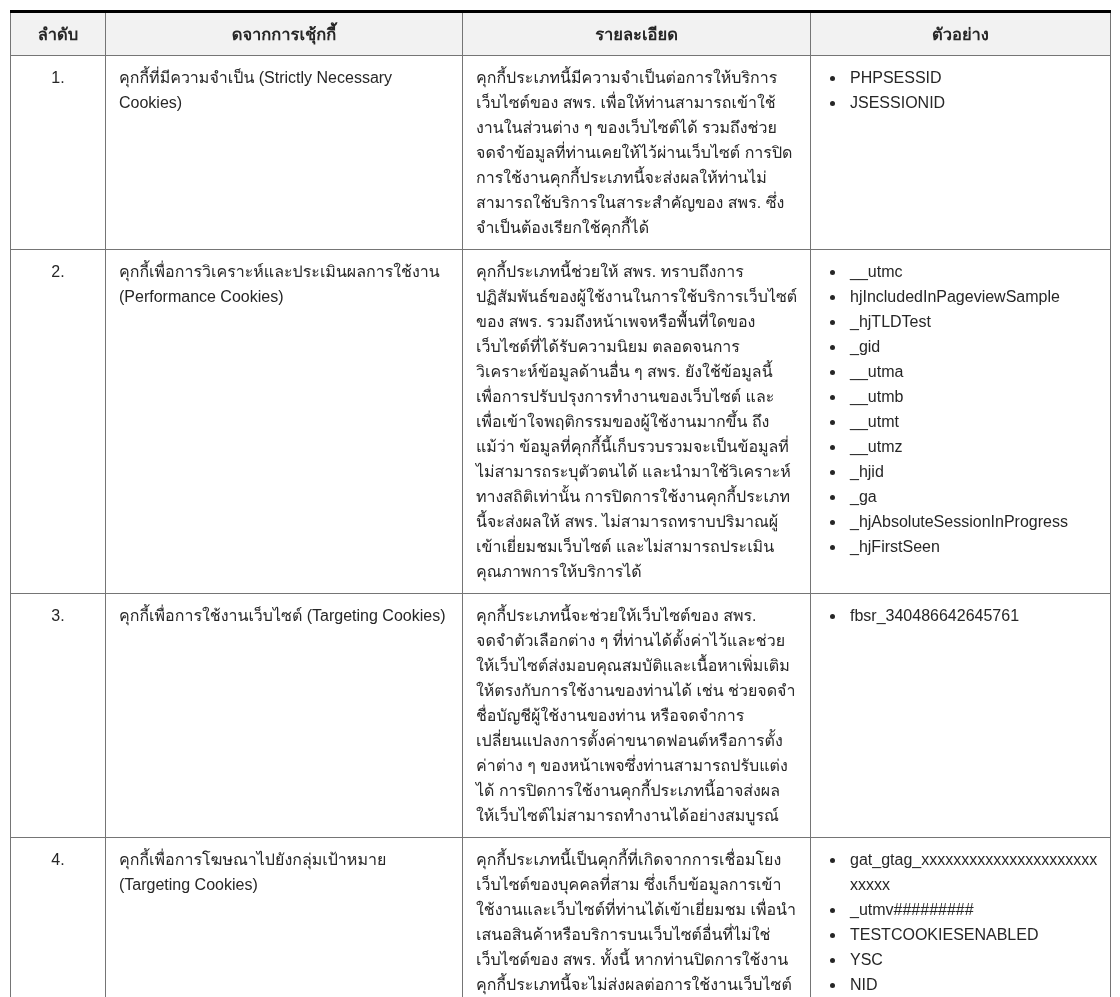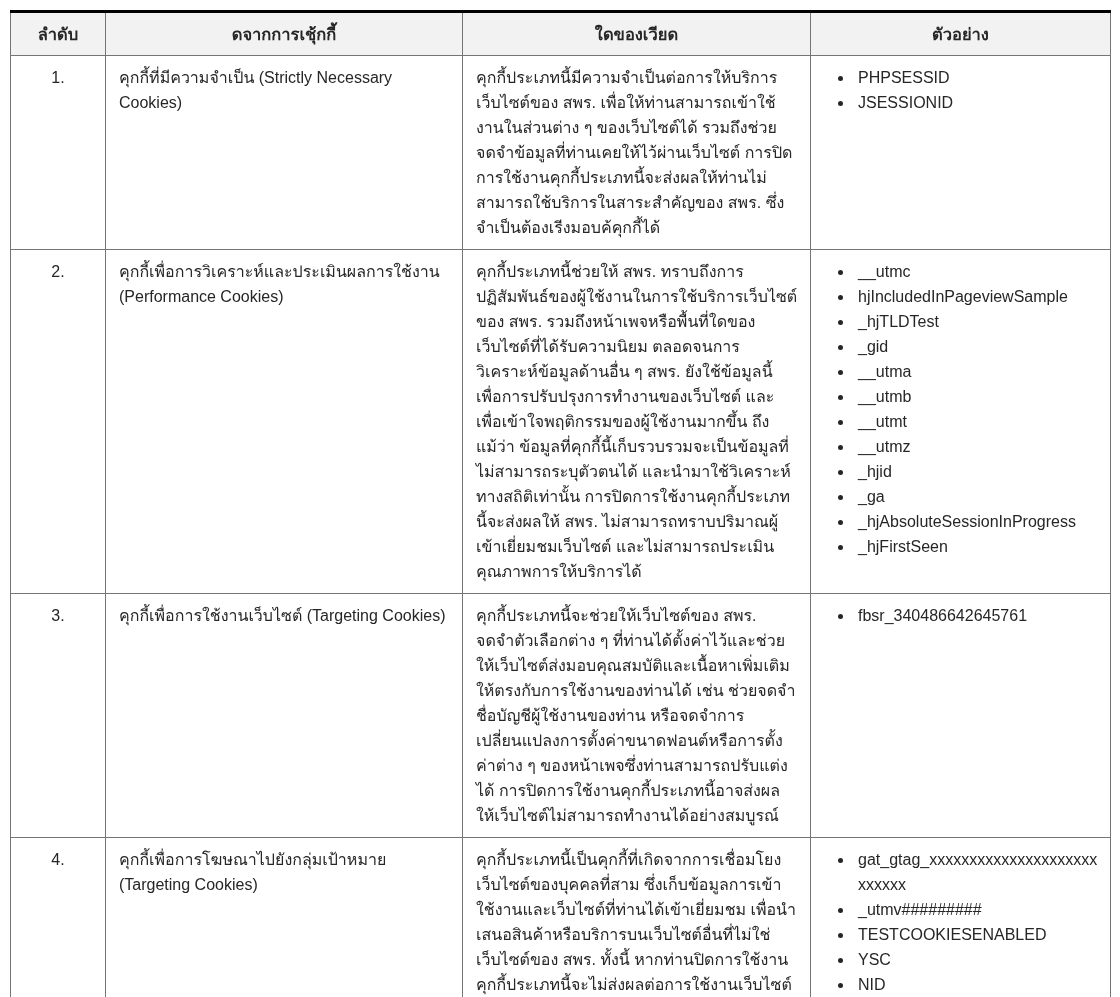--- a/index.html
+++ b/index.html
@@ -48,21 +48,21 @@
   }
   td.col-no { text-align: center; padding-left: 4px; padding-right: 4px; }
 
   tr.r1 { height: 157px; }
   tr.r2 { height: 317px; }
   tr.r3 { height: 233px; }
   tr.r4 { height: 230px; }
 
   td.col-example ul {
     list-style: disc;
-    margin-left: 30px;
+    margin-left: 22px;
     padding: 0;
   }
   td.col-example li {
     padding-left: 4px;
     word-break: break-all;
     line-height: 25px;
   }
 </style>
 </head>
 <body>
@@ -72,29 +72,29 @@
     <colgroup>
       <col class="c-no">
         <col class="c-type">
         <col class="c-detail">
         <col class="c-example">
     </colgroup>
     <thead>
       <tr>
         <th>ลำดับ</th>
         <th>ดจากการเชุ้กกี้</th>
-        <th>ใดของเวียด</th>
+        <th>รายละเอียด</th>
         <th>ตัวอย่าง</th>
       </tr>
     </thead>
     <tbody>
       <tr class="r1">
         <td class="col-no">1.</td>
         <td class="col-type">คุกกี้ที่มีความจำเป็น (Strictly Necessary Cookies)</td>
-        <td class="col-detail">คุกกี้ประเภทนี้มีความจำเป็นต่อการให้บริการเว็บไซต์ของ สพร. เพื่อให้ท่านสามารถเข้าใช้งานในส่วนต่าง ๆ ของเว็บไซต์ได้ รวมถึงช่วยจดจำข้อมูลที่ท่านเคยให้ไว้ผ่านเว็บไซต์ การปิดการใช้งานคุกกี้ประเภทนี้จะส่งผลให้ท่านไม่สามารถใช้บริการในสาระสำคัญของ สพร. ซึ่งจำเป็นต้องเรีงมอบค้คุกกี้ได้</td>
+        <td class="col-detail">คุกกี้ประเภทนี้มีความจำเป็นต่อการให้บริการเว็บไซต์ของ สพร. เพื่อให้ท่านสามารถเข้าใช้งานในส่วนต่าง ๆ ของเว็บไซต์ได้ รวมถึงช่วยจดจำข้อมูลที่ท่านเคยให้ไว้ผ่านเว็บไซต์ การปิดการใช้งานคุกกี้ประเภทนี้จะส่งผลให้ท่านไม่สามารถใช้บริการในสาระสำคัญของ สพร. ซึ่งจำเป็นต้องเรียกใช้คุกกี้ได้</td>
         <td class="col-example">
           <ul>
               <li>PHPSESSID</li>
               <li>JSESSIONID</li>
             </ul>
         </td>
       </tr>
       <tr class="r2">
         <td class="col-no">2.</td>
         <td class="col-type">คุกกี้เพื่อการวิเคราะห์และประเมินผลการใช้งาน (Performance Cookies)</td>

